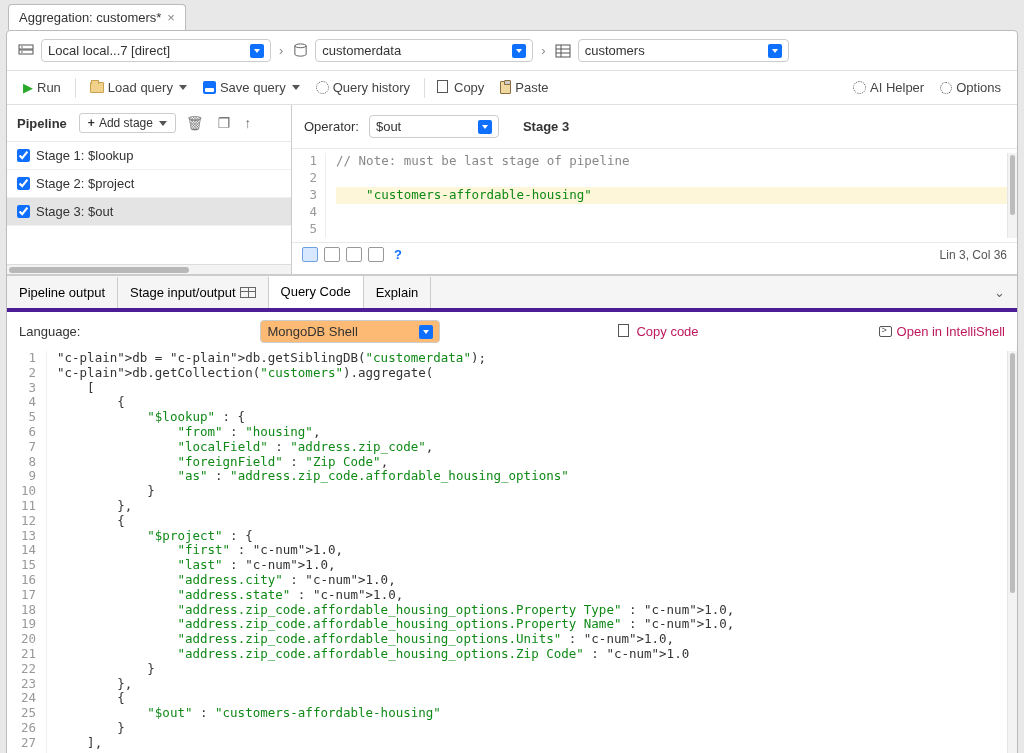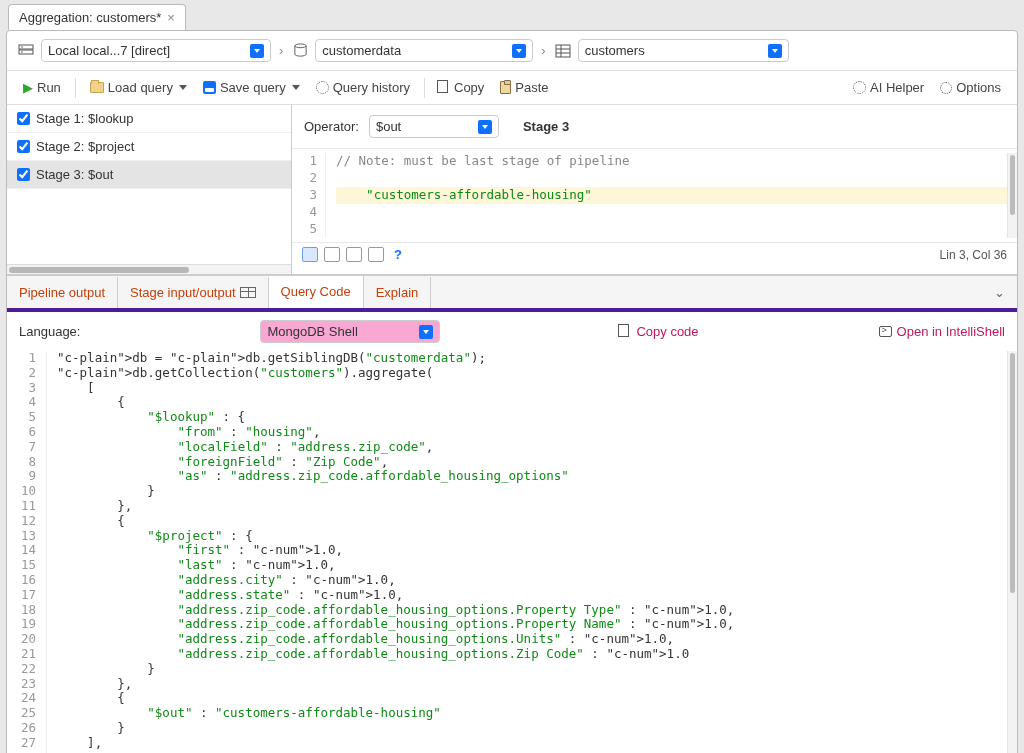--- a/index.html
+++ b/index.html
@@ -67,30 +67,30 @@
   .snippet-thumb { width:10px; background:#f3f3f3; border-left:1px solid #e5e5e5; position:relative; }
   .snippet-thumb::after { content:""; position:absolute; top:2px; left:2px; right:2px; height:60px; background:#bcbcbc; border-radius:3px; }
 
   .snippet-status { display:flex; align-items:center; justify-content:space-between; padding:4px 10px; border-top:1px solid #e8e8e8; font-size:12px; color:#555; }
   .snippet-tools { display:flex; gap:6px; }
   .mini-icon { width:16px; height:15px; border:1px solid #999; border-radius:2px; display:inline-block; }
   .mini-icon.blue { background:#d8e8ff; border-color:#6da0e0; }
   .mini-icon.help { border:none; color:#0f6fff; font-weight:bold; text-align:center; line-height:15px; font-size:13px; }
 
   .lower-tabs { display:flex; align-items:center; border-top:1px solid #ccc; background:#f5f5f5; }
-  .lower-tabs .ltab { padding:8px 12px; border-right:1px solid #ccc; font-size:13px; cursor:pointer; display:flex; align-items:center; gap:4px; color:#c2410c; }
+  .lower-tabs .ltab { padding:8px 12px; border-right:1px solid #ccc; font-size:13px; cursor:pointer; display:flex; align-items:center; gap:4px; color:#000000; }
   .lower-tabs .ltab.active { background:#fff; border-bottom:2px solid #fff; margin-bottom:-1px; }
   .lower-tabs .flex { flex:1; }
   .lower-tabs .collapse { padding:6px 12px; color:#666; cursor:pointer; }
   .i-view { display:inline-block; width:16px; height:11px; border:1px solid #666; position:relative; }
   .i-view::after { content:""; position:absolute; top:3px; left:0; right:0; height:1px; background:#666; }
   .i-view::before { content:""; position:absolute; top:0; bottom:0; left:7px; width:1px; background:#666; }
 
   .lang-bar { display:flex; align-items:center; gap:10px; padding:8px 12px; border-top:4px solid #4c1d95; background:#fff;justify-content:space-between; }
-  .lang-select { border:1px solid #ccc; border-radius:4px; background:#f9a8d4; padding:3px 6px; display:flex; align-items:center; justify-content:space-between; width:180px; font-size:13px; }
+  .lang-select { border:1px solid #ccc; border-radius:4px; background:#fdba74; padding:3px 6px; display:flex; align-items:center; justify-content:space-between; width:180px; font-size:13px; }
   .lb-btn { display:flex; align-items:center; gap:5px; color:#be185d; cursor:pointer; font-size:13px; }
   .i-shell { display:inline-block; width:13px; height:11px; border:1px solid #555; border-radius:2px; position:relative; }
   .i-shell::after { content:">"; position:absolute; left:2px; top:-2px; font-size:9px; color:#555; }
 
   .big-editor { display:flex; font-family:"Menlo","Consolas",monospace; font-size:12.5px; line-height:1.18; background:#fff; flex:1; overflow:hidden; }
   .big-gutter { width:40px; text-align:right; color:#999; padding-right:10px; user-select:none; background:#fff; border-right:1px solid #f0f0f0; }
   .big-gutter div { height:14.8px; }
   .big-code { flex:1; padding-left:10px; overflow:hidden; }
   .big-code div { height:14.8px; white-space:pre; }
   .big-thumb { width:10px; background:#f3f3f3; border-left:1px solid #e5e5e5; position:relative; }
@@ -186,20 +186,31 @@
         <span>AI Helper</span>
       </div>
     <div class="tb-btn">
         <span class="i-opt"></span>
         <span>Options</span>
       </div>
   </div>
 
   <div style="display:flex; height:170px; border-bottom:1px solid #ccc;">
     <div class="sidebar">
+      <div class="sb-head">
+        <span class="title">Pipeline</span>
+        <div class="sb-addstage">
+            <span style="font-weight:bold;">+</span>
+            <span>Add stage</span>
+            <span class="i-caretd"></span>
+          </div>
+        <span class="sb-headicon">🗑</span>
+        <span class="sb-headicon">❐</span>
+        <span class="sb-headicon">↑</span>
+      </div>
       <div class="stage-list" id="stage-list">
           <div class="stage-item">
             <input type="checkbox" checked="" style="">
             <span>Stage 1: $lookup</span>
           </div>
           <div class="stage-item">
             <input type="checkbox" checked="" style="">
             <span>Stage 2: $project</span>
           </div>
           <div class="stage-item sel">

